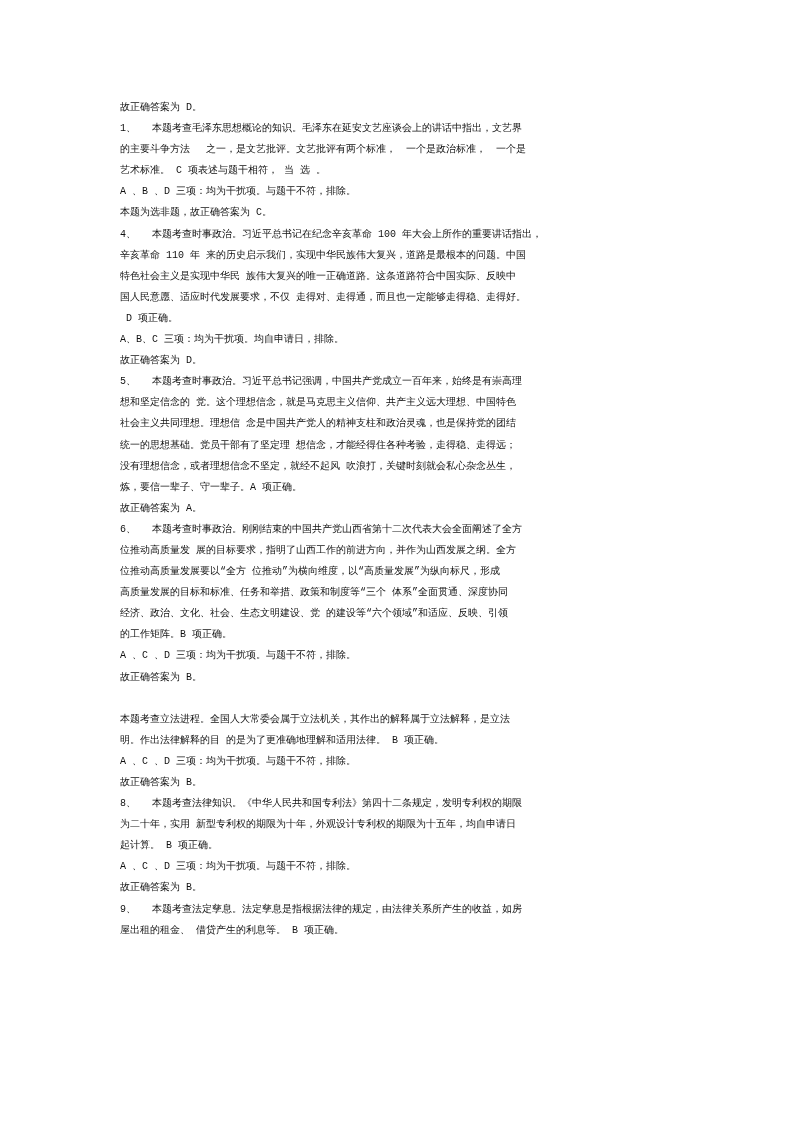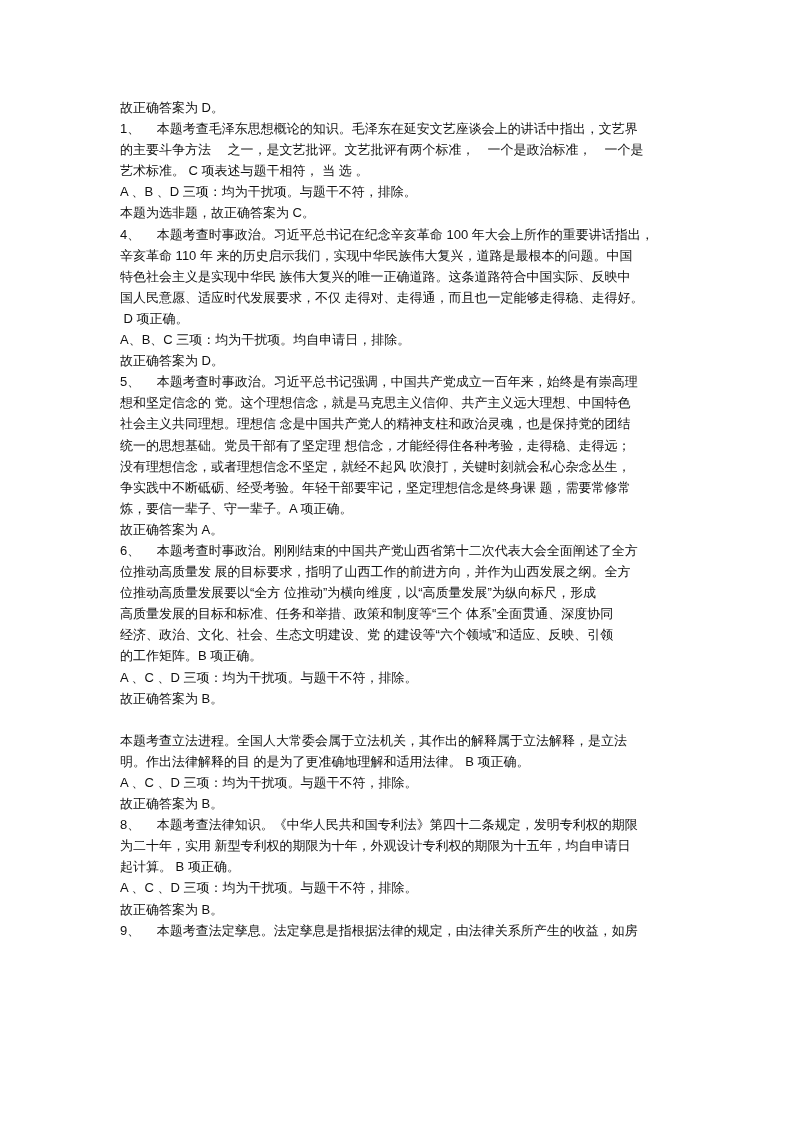--- a/index.html
+++ b/index.html
@@ -2,22 +2,22 @@
 <html><head>
   <meta charset="utf-8">
   <style>
     html, body { margin: 0; padding: 0; background: #ffffff; }
     body { width: 794px; height: 1123px; position: relative; overflow: hidden; }
     .page {
       position: absolute;
       left: 120px;
       top: 97px;
       width: 575px;
-      font-family: Liberation Sans, sans-serif;
-      font-size: 13px;
+      font-family: Liberation Mono, monospace;
+      font-size: 10px;
       line-height: 21.1px;
       color: #111111;
     }
     .line { white-space: pre; height: 21.1px; overflow: visible; }
     .blank { height: 21.1px; }
   </style>
 </head>
 <body>
 
 <div class="page">
@@ -32,21 +32,20 @@
   <div class="line">特色社会主义是实现中华民 族伟大复兴的唯一正确道路。这条道路符合中国实际、反映中</div>
   <div class="line">国人民意愿、适应时代发展要求，不仅 走得对、走得通，而且也一定能够走得稳、走得好。</div>
   <div class="line"> D 项正确。</div>
   <div class="line">A、B、C 三项：均为干扰项。均自申请日，排除。</div>
   <div class="line">故正确答案为 D。</div>
   <div class="line">5、　 本题考查时事政治。习近平总书记强调，中国共产党成立一百年来，始终是有崇高理</div>
   <div class="line">想和坚定信念的 党。这个理想信念，就是马克思主义信仰、共产主义远大理想、中国特色</div>
   <div class="line">社会主义共同理想。理想信 念是中国共产党人的精神支柱和政治灵魂，也是保持党的团结</div>
   <div class="line">统一的思想基础。党员干部有了坚定理 想信念，才能经得住各种考验，走得稳、走得远；</div>
   <div class="line">没有理想信念，或者理想信念不坚定，就经不起风 吹浪打，关键时刻就会私心杂念丛生，</div>
-  <div class="line">争实践中不断砥砺、经受考验。年轻干部要牢记，坚定理想信念是终身课 题，需要常修常</div>
   <div class="line">炼，要信一辈子、守一辈子。A 项正确。</div>
   <div class="line">故正确答案为 A。</div>
   <div class="line">6、　 本题考查时事政治。刚刚结束的中国共产党山西省第十二次代表大会全面阐述了全方</div>
   <div class="line">位推动高质量发 展的目标要求，指明了山西工作的前进方向，并作为山西发展之纲。全方</div>
   <div class="line">位推动高质量发展要以“全方 位推动”为横向维度，以“高质量发展”为纵向标尺，形成</div>
   <div class="line">高质量发展的目标和标准、任务和举措、政策和制度等“三个 体系”全面贯通、深度协同</div>
   <div class="line">经济、政治、文化、社会、生态文明建设、党 的建设等“六个领域”和适应、反映、引领</div>
   <div class="line">的工作矩阵。B 项正确。</div>
   <div class="line">A 、C 、D 三项：均为干扰项。与题干不符，排除。</div>
   <div class="line">故正确答案为 B。</div>
@@ -54,13 +53,14 @@
   <div class="line">本题考查立法进程。全国人大常委会属于立法机关，其作出的解释属于立法解释，是立法</div>
   <div class="line">明。作出法律解释的目 的是为了更准确地理解和适用法律。 B 项正确。</div>
   <div class="line">A 、C 、D 三项：均为干扰项。与题干不符，排除。</div>
   <div class="line">故正确答案为 B。</div>
   <div class="line">8、　 本题考查法律知识。《中华人民共和国专利法》第四十二条规定，发明专利权的期限</div>
   <div class="line">为二十年，实用 新型专利权的期限为十年，外观设计专利权的期限为十五年，均自申请日</div>
   <div class="line">起计算。 B 项正确。</div>
   <div class="line">A 、C 、D 三项：均为干扰项。与题干不符，排除。</div>
   <div class="line">故正确答案为 B。</div>
   <div class="line">9、　 本题考查法定孳息。法定孳息是指根据法律的规定，由法律关系所产生的收益，如房</div>
+  <div class="line">屋出租的租金、 借贷产生的利息等。 B 项正确。</div>
 </div>
 
 </body></html>

